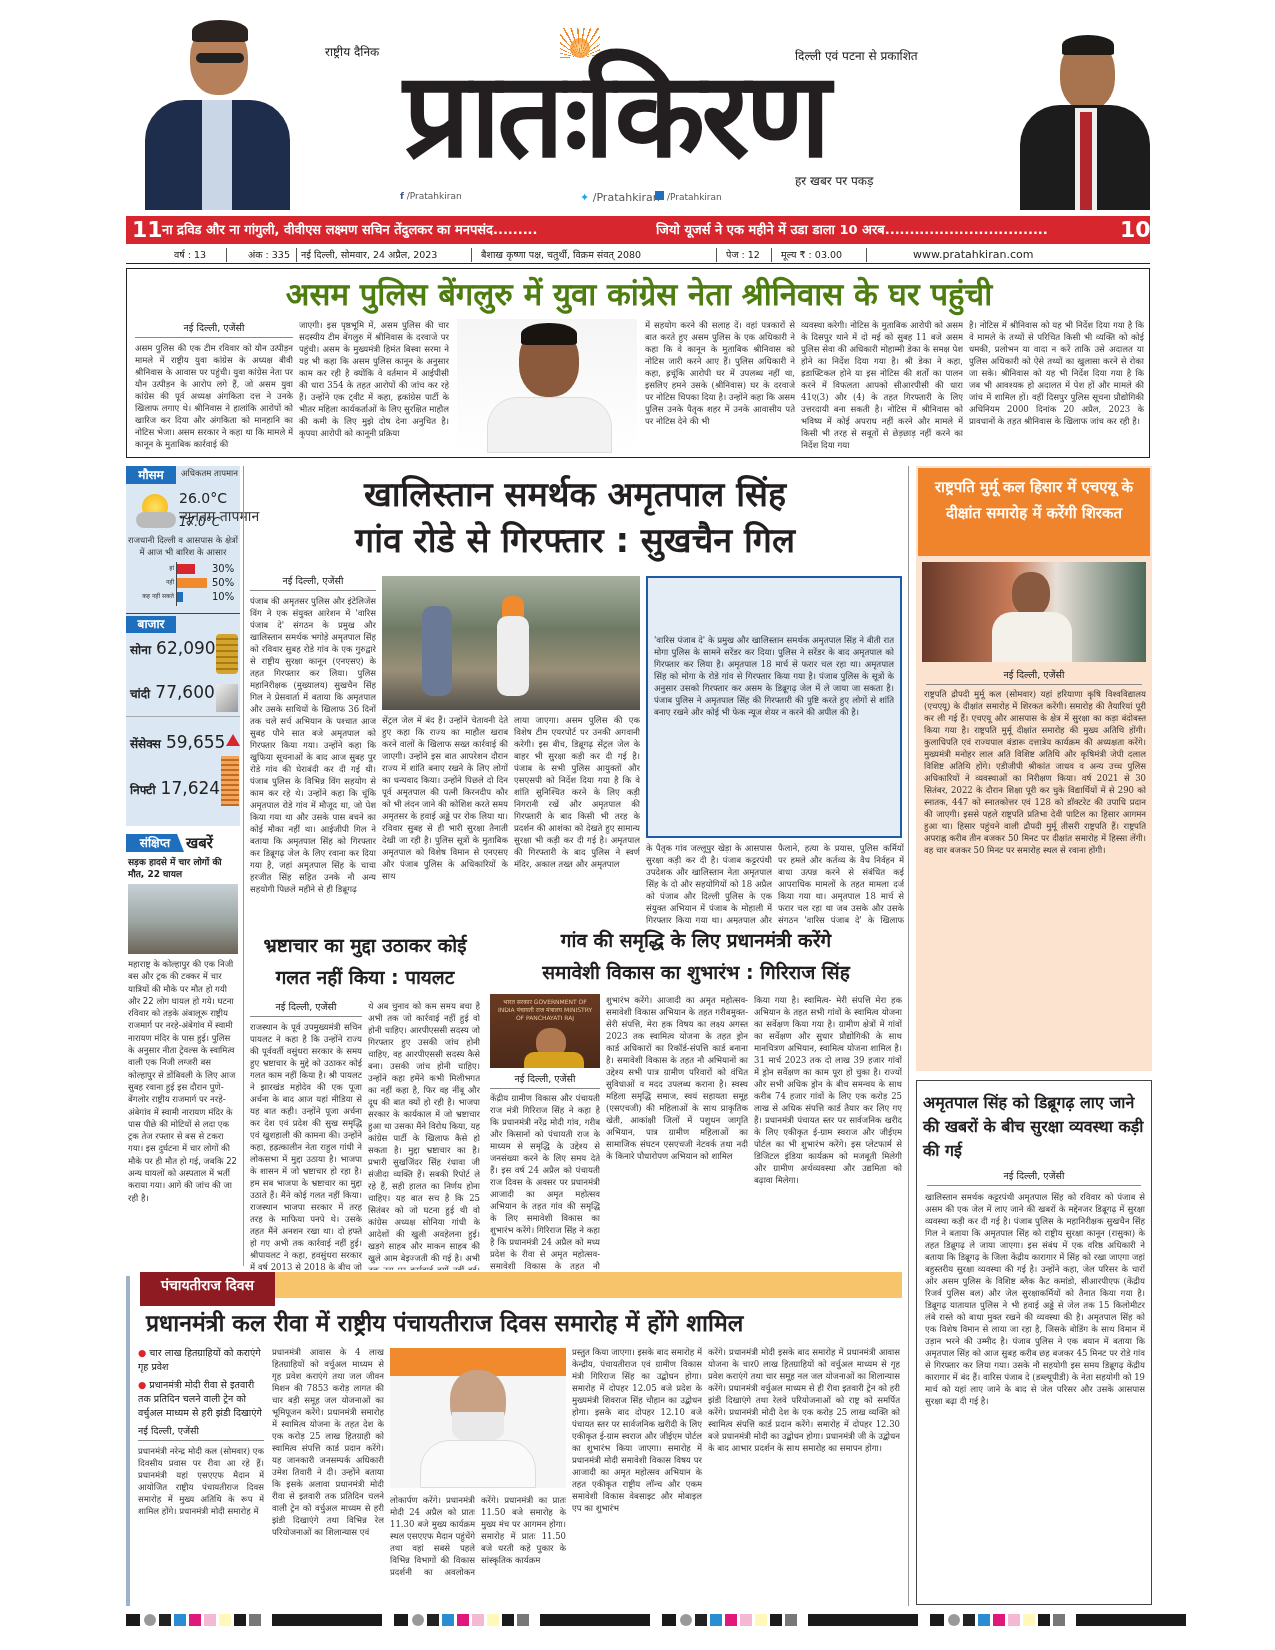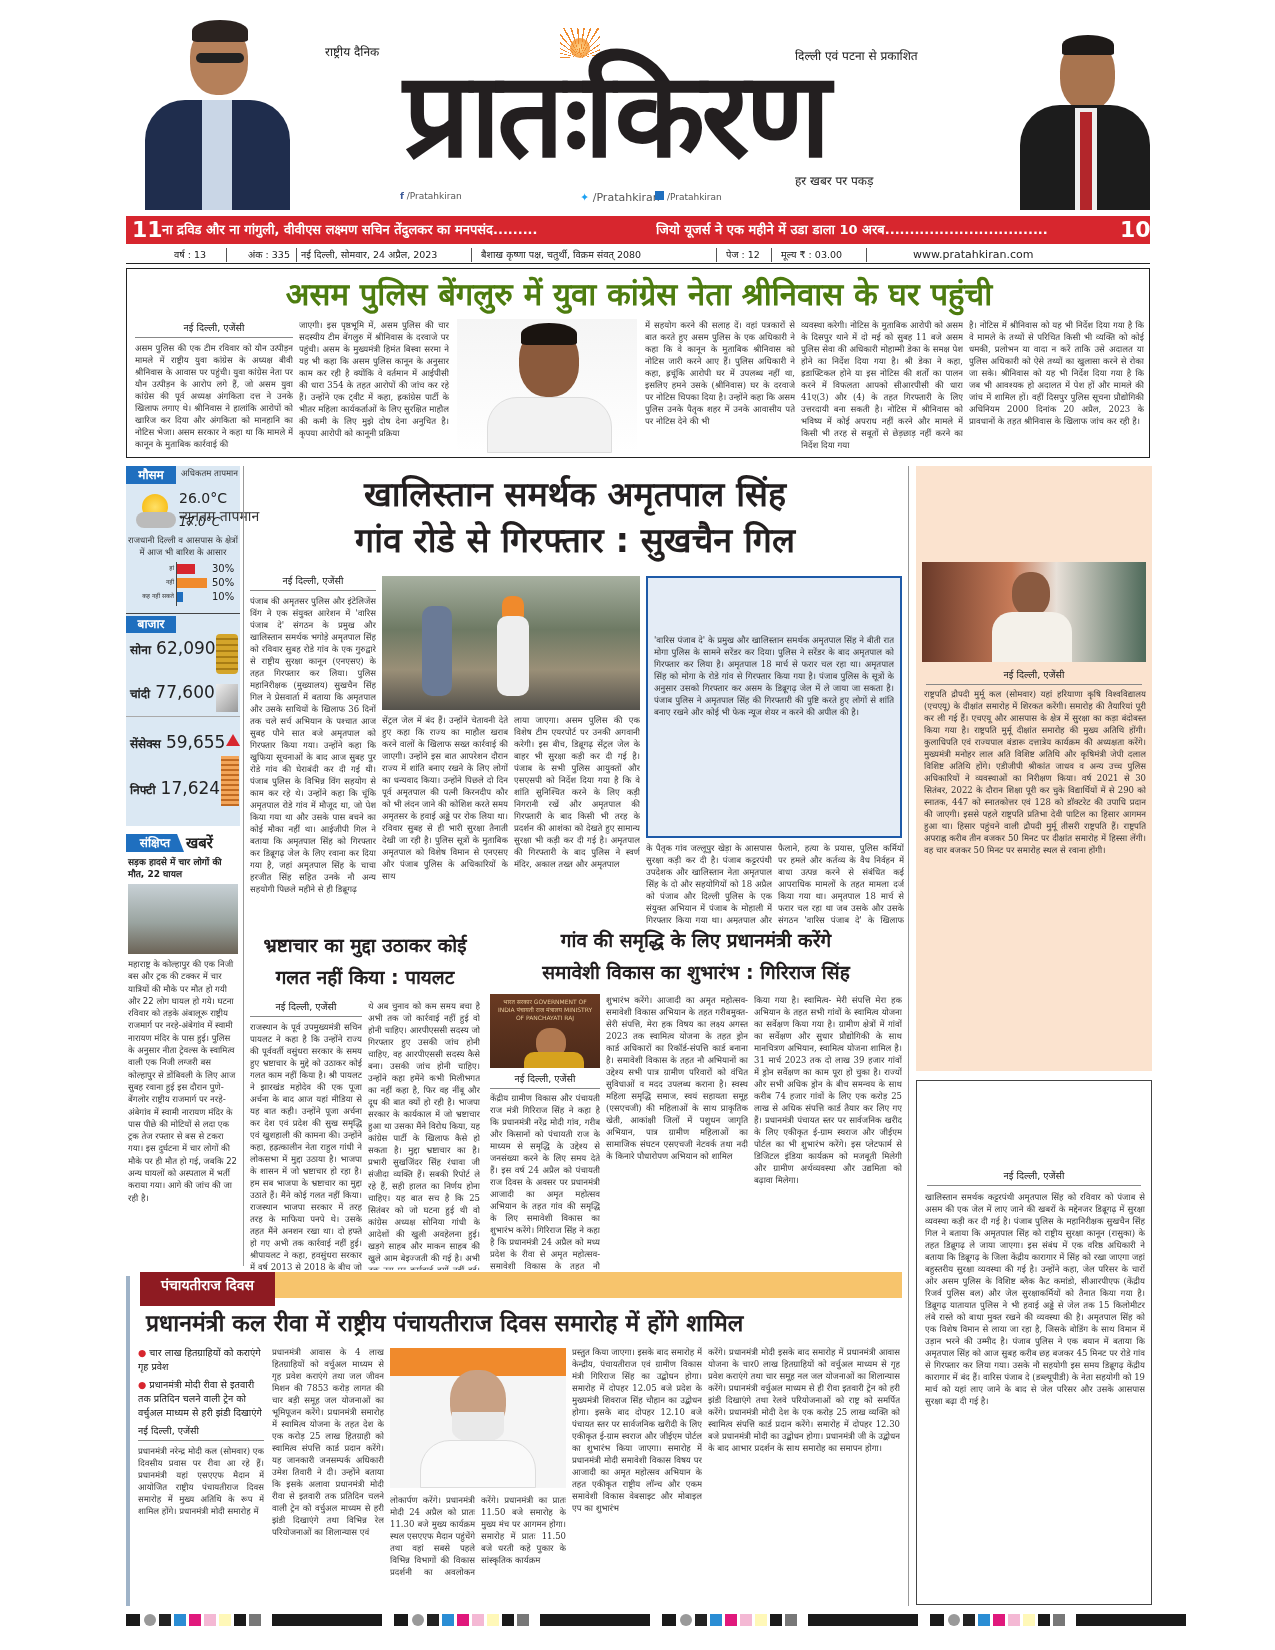--- a/index.html
+++ b/index.html
@@ -166,29 +166,31 @@
 <div class="abs col tiny" style="left:382px;top:714px;width:126px;height:210px;">सेंट्रल जेल में बंद हैं। उन्होंने चेतावनी देते हुए कहा कि राज्य का माहौल खराब करने वालों के खिलाफ सख्त कार्रवाई की जाएगी। उन्होंने इस बात आपरेशन दौरान राज्य में शांति बनाए रखने के लिए लोगों का धन्यवाद किया। उन्होंने पिछले दो दिन पूर्व अमृतपाल की पत्नी किरनदीप कौर को भी लंदन जाने की कोशिश करते समय अमृतसर के हवाई अड्डे पर रोक लिया था। रविवार सुबह से ही भारी सुरक्षा तैनाती देखी जा रही है। पुलिस सूत्रों के मुताबिक अमृतपाल को विशेष विमान से एनएसए और पंजाब पुलिस के अधिकारियों के साथ</div>
 <div class="abs col tiny" style="left:514px;top:714px;width:126px;height:210px;">लाया जाएगा। असम पुलिस की एक विशेष टीम एयरपोर्ट पर उनकी अगवानी करेगी। इस बीच, डिब्रूगढ़ सेंट्रल जेल के बाहर भी सुरक्षा कड़ी कर दी गई है। पंजाब के सभी पुलिस आयुक्तों और एसएसपी को निर्देश दिया गया है कि वे शांति सुनिश्चित करने के लिए कड़ी निगरानी रखें और अमृतपाल की गिरफ्तारी के बाद किसी भी तरह के प्रदर्शन की आशंका को देखते हुए सामान्य सुरक्षा भी कड़ी कर दी गई है। अमृतपाल की गिरफ्तारी के बाद पुलिस ने स्वर्ण मंदिर, अकाल तख्त और अमृतपाल</div>
 
 <div class="abs" style="left:646px;top:576px;width:256px;height:262px;background:#e4ecf6;border:2px solid #1e5aa8;">
   <div class="abs col tiny" style="left:6px;top:56px;width:240px;height:200px;">'वारिस पंजाब दे' के प्रमुख और खालिस्तान समर्थक अमृतपाल सिंह ने बीती रात मोगा पुलिस के सामने सरेंडर कर दिया। पुलिस ने सरेंडर के बाद अमृतपाल को गिरफ्तार कर लिया है। अमृतपाल 18 मार्च से फरार चल रहा था। अमृतपाल सिंह को मोगा के रोडे गांव से गिरफ्तार किया गया है। पंजाब पुलिस के सूत्रों के अनुसार उसको गिरफ्तार कर असम के डिब्रूगढ़ जेल में ले जाया जा सकता है। पंजाब पुलिस ने अमृतपाल सिंह की गिरफ्तारी की पुष्टि करते हुए लोगों से शांति बनाए रखने और कोई भी फेक न्यूज शेयर न करने की अपील की है।</div>
 </div>
 <div class="abs col tiny" style="left:646px;top:842px;width:126px;height:82px;">के पैतृक गांव जल्लूपुर खेड़ा के आसपास सुरक्षा कड़ी कर दी है। पंजाब कट्टरपंथी उपदेशक और खालिस्तान नेता अमृतपाल सिंह के दो और सहयोगियों को 18 अप्रैल को पंजाब और दिल्ली पुलिस के एक संयुक्त अभियान में पंजाब के मोहाली में गिरफ्तार किया गया था। अमृतपाल और उनके सहयोगियों पर वर्गों के बीच वैमनस्य</div>
 <div class="abs col tiny" style="left:778px;top:842px;width:126px;height:82px;">फैलाने, हत्या के प्रयास, पुलिस कर्मियों पर हमले और कर्तव्य के वैध निर्वहन में बाधा उत्पन्न करने से संबंधित कई आपराधिक मामलों के तहत मामला दर्ज किया गया था। अमृतपाल 18 मार्च से फरार चल रहा था जब उसके और उसके संगठन 'वारिस पंजाब दे' के खिलाफ पुलिस कार्रवाई शुरू की गई थी।</div>
 
 <div class="abs" style="left:916px;top:466px;width:236px;height:605px;background:#fbe3cf;">
+  <div class="abs" style="left:2px;top:2px;width:232px;height:88px;background:#f0842c;color:#fff;font-weight:bold;font-size:15px;line-height:26px;text-align:center;padding:6px 8px;">राष्ट्रपति मुर्मू कल हिसार में एचएयू के दीक्षांत समारोह में करेंगी शिरकत</div>
   <div class="abs photo" style="left:6px;top:96px;width:224px;height:100px;background:linear-gradient(90deg,#6a3a2a,#c77b58 40%,#e8e0d8 60%,#4f6a5a);">
     <div class="abs" style="left:90px;top:10px;width:38px;height:44px;border-radius:45%;background:#8a5a40;"></div>
     <div class="abs" style="left:70px;top:50px;width:80px;height:50px;background:#f4f1ea;border-radius:20px 20px 0 0;"></div>
   </div>
   <div class="abs dateline" style="left:10px;top:202px;width:216px;">नई दिल्ली, एजेंसी</div>
   <div class="abs col tiny" style="left:8px;top:222px;width:222px;height:380px;">राष्ट्रपति द्रौपदी मुर्मू कल (सोमवार) यहां हरियाणा कृषि विश्वविद्यालय (एचएयू) के दीक्षांत समारोह में शिरकत करेंगी। समारोह की तैयारियां पूरी कर ली गई हैं। एचएयू और आसपास के क्षेत्र में सुरक्षा का कड़ा बंदोबस्त किया गया है। राष्ट्रपति मुर्मू दीक्षांत समारोह की मुख्य अतिथि होंगी। कुलाधिपति एवं राज्यपाल बंडारू दत्तात्रेय कार्यक्रम की अध्यक्षता करेंगे। मुख्यमंत्री मनोहर लाल अति विशिष्ट अतिथि और कृषिमंत्री जेपी दलाल विशिष्ट अतिथि होंगे। एडीजीपी श्रीकांत जाधव व अन्य उच्च पुलिस अधिकारियों ने व्यवस्थाओं का निरीक्षण किया। वर्ष 2021 से 30 सितंबर, 2022 के दौरान शिक्षा पूरी कर चुके विद्यार्थियों में से 290 को स्नातक, 447 को स्नातकोत्तर एवं 128 को डॉक्टरेट की उपाधि प्रदान की जाएगी। इससे पहले राष्ट्रपति प्रतिभा देवी पाटिल का हिसार आगमन हुआ था। हिसार पहुंचने वाली द्रौपदी मुर्मू तीसरी राष्ट्रपति हैं। राष्ट्रपति अपराह्न करीब तीन बजकर 50 मिनट पर दीक्षांत समारोह में हिस्सा लेंगी। वह चार बजकर 50 मिनट पर समारोह स्थल से रवाना होंगी।</div>
 </div>
 
 <div class="abs" style="left:916px;top:1080px;width:236px;height:525px;border:1px solid #444;">
+  <div class="abs" style="left:6px;top:10px;width:222px;font-weight:bold;font-size:16px;line-height:24px;color:#231f20;">अमृतपाल सिंह को डिब्रूगढ़ लाए जाने की खबरों के बीच सुरक्षा व्यवस्था कड़ी की गई</div>
   <div class="abs dateline" style="left:10px;top:88px;width:214px;">नई दिल्ली, एजेंसी</div>
   <div class="abs col tiny" style="left:8px;top:110px;width:220px;height:410px;">खालिस्तान समर्थक कट्टरपंथी अमृतपाल सिंह को रविवार को पंजाब से असम की एक जेल में लाए जाने की खबरों के मद्देनजर डिब्रूगढ़ में सुरक्षा व्यवस्था कड़ी कर दी गई है। पंजाब पुलिस के महानिरीक्षक सुखचैन सिंह गिल ने बताया कि अमृतपाल सिंह को राष्ट्रीय सुरक्षा कानून (रासुका) के तहत डिब्रूगढ़ ले जाया जाएगा। इस संबंध में एक वरिष्ठ अधिकारी ने बताया कि डिब्रूगढ़ के जिला केंद्रीय कारागार में सिंह को रखा जाएगा जहां बहुस्तरीय सुरक्षा व्यवस्था की गई है। उन्होंने कहा, जेल परिसर के चारों ओर असम पुलिस के विशिष्ट ब्लैक कैट कमांडो, सीआरपीएफ (केंद्रीय रिजर्व पुलिस बल) और जेल सुरक्षाकर्मियों को तैनात किया गया है। डिब्रूगढ़ यातायात पुलिस ने भी हवाई अड्डे से जेल तक 15 किलोमीटर लंबे रास्ते को बाधा मुक्त रखने की व्यवस्था की है। अमृतपाल सिंह को एक विशेष विमान से लाया जा रहा है, जिसके बोडिंग के साथ विमान में उड़ान भरने की उम्मीद है। पंजाब पुलिस ने एक बयान में बताया कि अमृतपाल सिंह को आज सुबह करीब छह बजकर 45 मिनट पर रोडे गांव से गिरफ्तार कर लिया गया। उसके नौ सहयोगी इस समय डिब्रूगढ़ केंद्रीय कारागार में बंद हैं। वारिस पंजाब दे (डब्ल्यूपीडी) के नेता सहयोगी को 19 मार्च को यहां लाए जाने के बाद से जेल परिसर और उसके आसपास सुरक्षा बढ़ा दी गई है।</div>
 </div>
 
 <div class="abs" style="left:245px;top:930px;width:240px;text-align:center;font-size:19px;font-weight:bold;line-height:30px;color:#231f20;white-space:nowrap;">भ्रष्टाचार का मुद्दा उठाकर कोई</div>
 <div class="abs" style="left:245px;top:962px;width:240px;text-align:center;font-size:19px;font-weight:bold;line-height:30px;color:#231f20;white-space:nowrap;">गलत नहीं किया : पायलट</div>
 <div class="abs col" style="left:250px;top:1000px;width:112px;height:270px;">
   <div class="dateline">नई दिल्ली, एजेंसी</div>
   <div class="tiny">राजस्थान के पूर्व उपमुख्यमंत्री सचिन पायलट ने कहा है कि उन्होंने राज्य की पूर्ववर्ती वसुंधरा सरकार के समय हुए भ्रष्टाचार के मुद्दे को उठाकर कोई गलत काम नहीं किया है। श्री पायलट ने झारखंड महोदेव की एक पूजा अर्चना के बाद आज यहां मीडिया से यह बात कही। उन्होंने पूजा अर्चना कर देश एवं प्रदेश की सुख समृद्धि एवं खुशहाली की कामना की। उन्होंने कहा, हह्रत्कालीन नेता राहुल गांधी ने लोकसभा में मुद्दा उठाया है। भाजपा के शासन में जो भ्रष्टाचार हो रहा है। हम सब भाजपा के भ्रष्टाचार का मुद्दा उठाते हैं। मैंने कोई गलत नहीं किया। राजस्थान भाजपा सरकार में तरह तरह के माफिया पनपे थे। उसके तहत मैंने अनशन रखा था। दो हफ्ते हो गए अभी तक कार्रवाई नहीं हुई। श्रीपायलट ने कहा, हवसुंधरा सरकार में वर्ष 2013 से 2018 के बीच जो भ्रष्टाचार हुआ है उसको लेकर हम जनता के बीच गए</div>
 </div>

